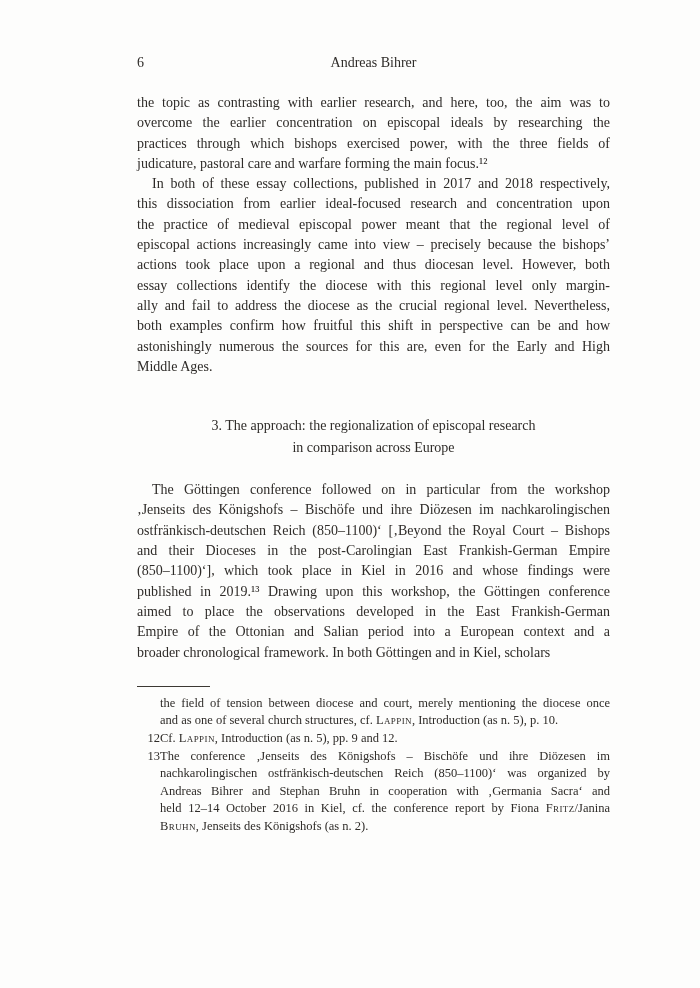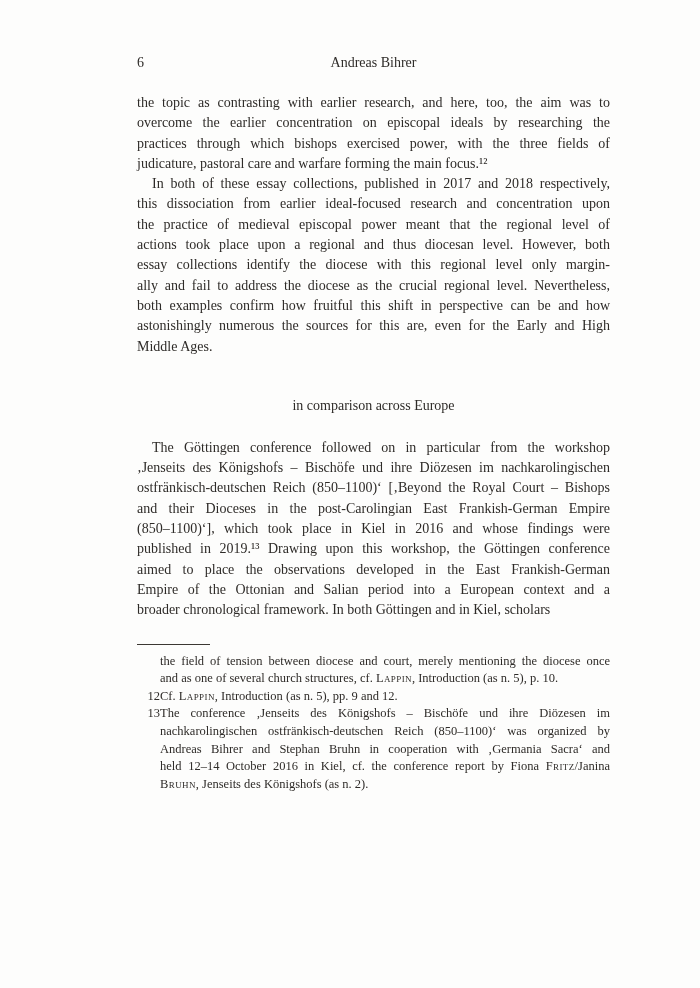--- a/index.html
+++ b/index.html
@@ -111,29 +111,31 @@
         <div class="line">the topic as contrasting with earlier research, and here, too, the aim was to</div>
         <div class="line">overcome the earlier concentration on episcopal ideals by researching the</div>
         <div class="line">practices through which bishops exercised power, with the three fields of</div>
         <div class="line">judicature, pastoral care and warfare forming the main focus.¹²</div>
       </div>
 
     <div class="para indent">
         <div class="line">In both of these essay collections, published in 2017 and 2018 respectively,</div>
         <div class="line">this dissociation from earlier ideal-focused research and concentration upon</div>
         <div class="line">the practice of medieval episcopal power meant that the regional level of</div>
+        <div class="line">episcopal actions increasingly came into view – precisely because the bishops’</div>
         <div class="line">actions took place upon a regional and thus diocesan level. However, both</div>
         <div class="line">essay collections identify the diocese with this regional level only margin-</div>
         <div class="line">ally and fail to address the diocese as the crucial regional level. Nevertheless,</div>
         <div class="line">both examples confirm how fruitful this shift in perspective can be and how</div>
         <div class="line">astonishingly numerous the sources for this are, even for the Early and High</div>
         <div class="line">Middle Ages.</div>
       </div>
 
     <div class="heading">
+        <div class="line">3. The approach: the regionalization of episcopal research</div>
         <div class="line">in comparison across Europe</div>
       </div>
 
     <div class="para indent">
         <div class="line">The Göttingen conference followed on in particular from the workshop</div>
         <div class="line">‚Jenseits des Königshofs – Bischöfe und ihre Diözesen im nachkarolingischen</div>
         <div class="line">ostfränkisch-deutschen Reich (850–1100)‘ [‚Beyond the Royal Court – Bishops</div>
         <div class="line">and their Dioceses in the post-Carolingian East Frankish-German Empire</div>
         <div class="line">(850–1100)‘], which took place in Kiel in 2016 and whose findings were</div>
         <div class="line">published in 2019.¹³ Drawing upon this workshop, the Göttingen conference</div>

